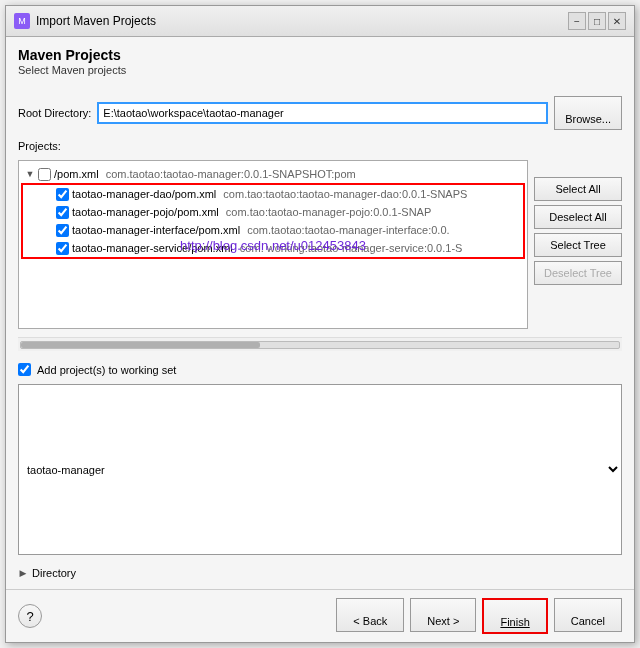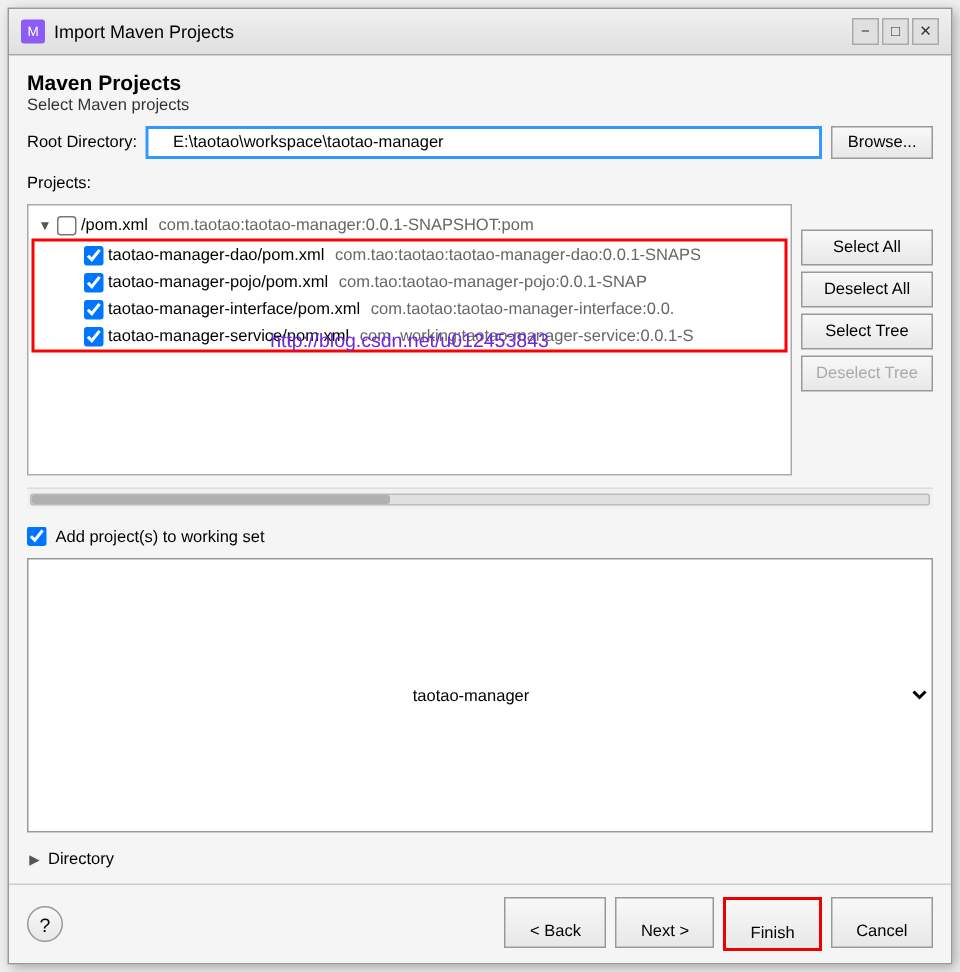--- a/index.html
+++ b/index.html
@@ -83,39 +83,39 @@
     }
     .section-subtitle {
       font-size: 11px;
       color: #333;
       margin-top: 1px;
     }
     .root-dir-row {
       display: flex;
       align-items: center;
       gap: 6px;
-      margin-top: 0;
+      margin-top: 12px;
     }
     .root-dir-label {
       font-size: 11px;
       white-space: nowrap;
       color: #000;
     }
     .root-dir-input {
       flex: 1;
       height: 22px;
       border: 2px solid #3399ff;
-      padding: 2px 16px;
+      padding: 2px 4px;
       font-size: 11px;
       background: white;
       outline: none;
     }
     .browse-btn {
       height: 22px;
-      padding: 4px 10px;
+      padding: 16px 10px;
       border: 1px solid #999;
       background: linear-gradient(to bottom, #f8f8f8, #e8e8e8);
       cursor: pointer;
       font-size: 11px;
       white-space: nowrap;
     }
 
     .projects-label {
       font-size: 11px;
       color: #000;
@@ -249,21 +249,20 @@
       font-size: 11px;
       color: #000;
     }
     .working-set-select {
       flex: 1;
       height: 22px;
       border: 1px solid #999;
       background: white;
       padding: 0 4px;
       font-size: 11px;
-      text-align: center;
     }
 
     .advanced-section {
       display: flex;
       align-items: center;
       gap: 4px;
       cursor: pointer;
       margin-top: 4px;
     }
     .advanced-arrow {
@@ -312,20 +311,21 @@
       height: 26px;
       padding: 16px 16px;
       border: 1px solid #999;
       background: linear-gradient(to bottom, #f8f8f8, #e8e8e8);
       cursor: pointer;
       font-size: 11px;
     }
     .footer-btn.primary {
       border: 2px solid #e00;
       background: linear-gradient(to bottom, #f8f8f8, #e8e8e8);
+      text-decoration: underline;
     }
   </style>
 </head>
 <body>
 
 <div class="dialog">
 
   <div class="title-bar">
     <div class="title-bar-left">
       <div class="title-icon">

